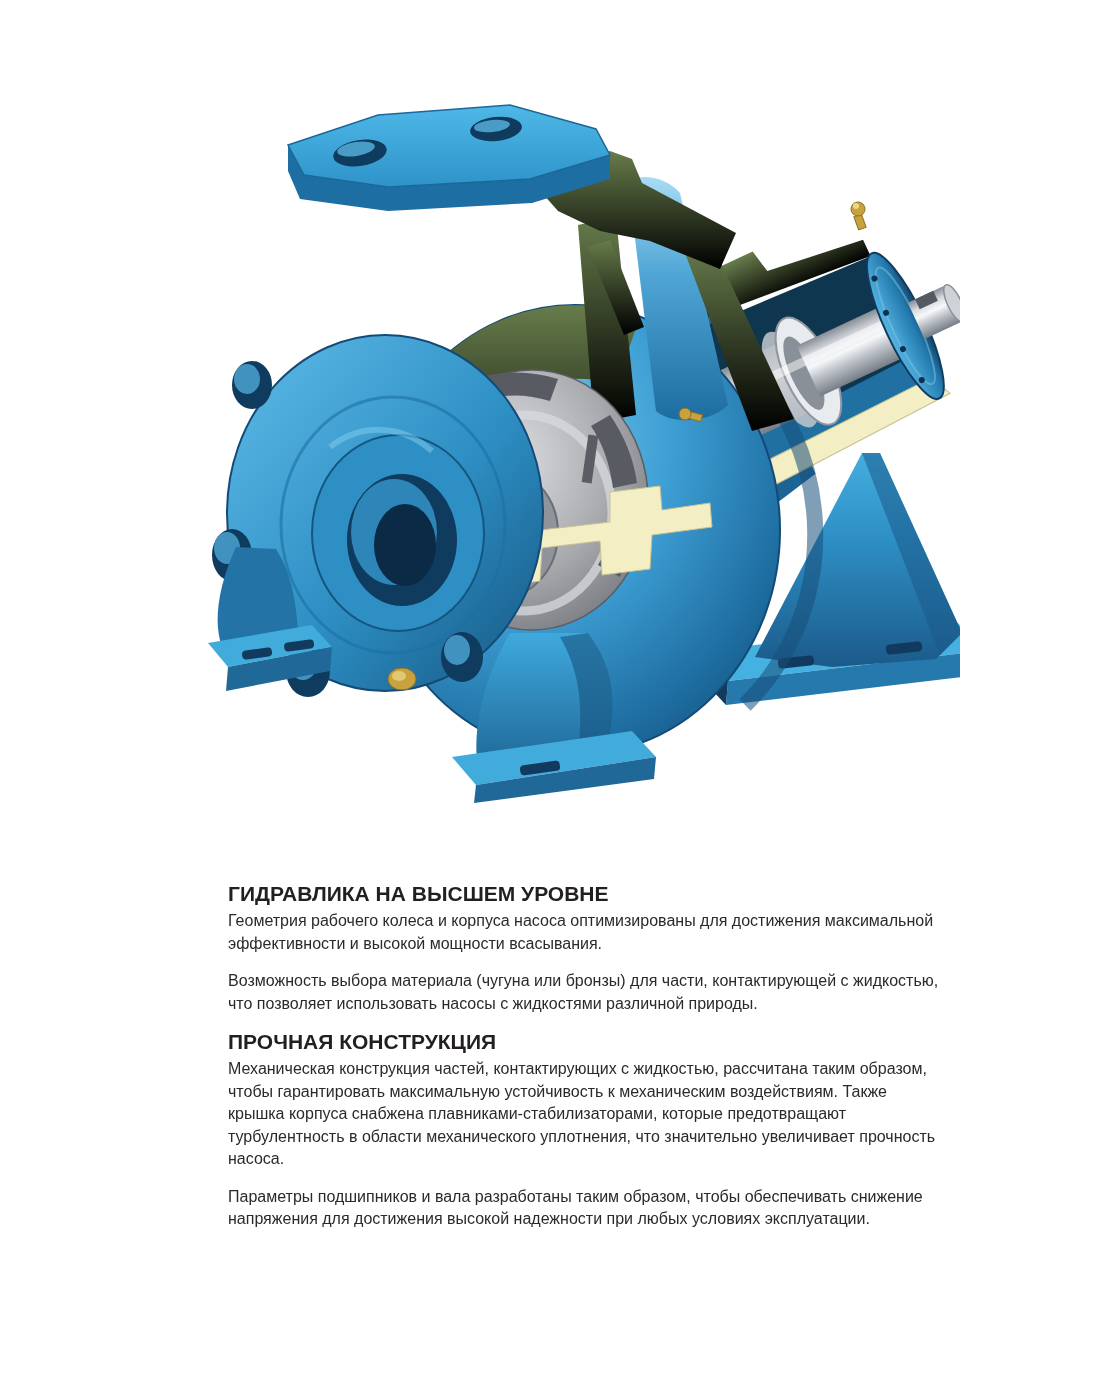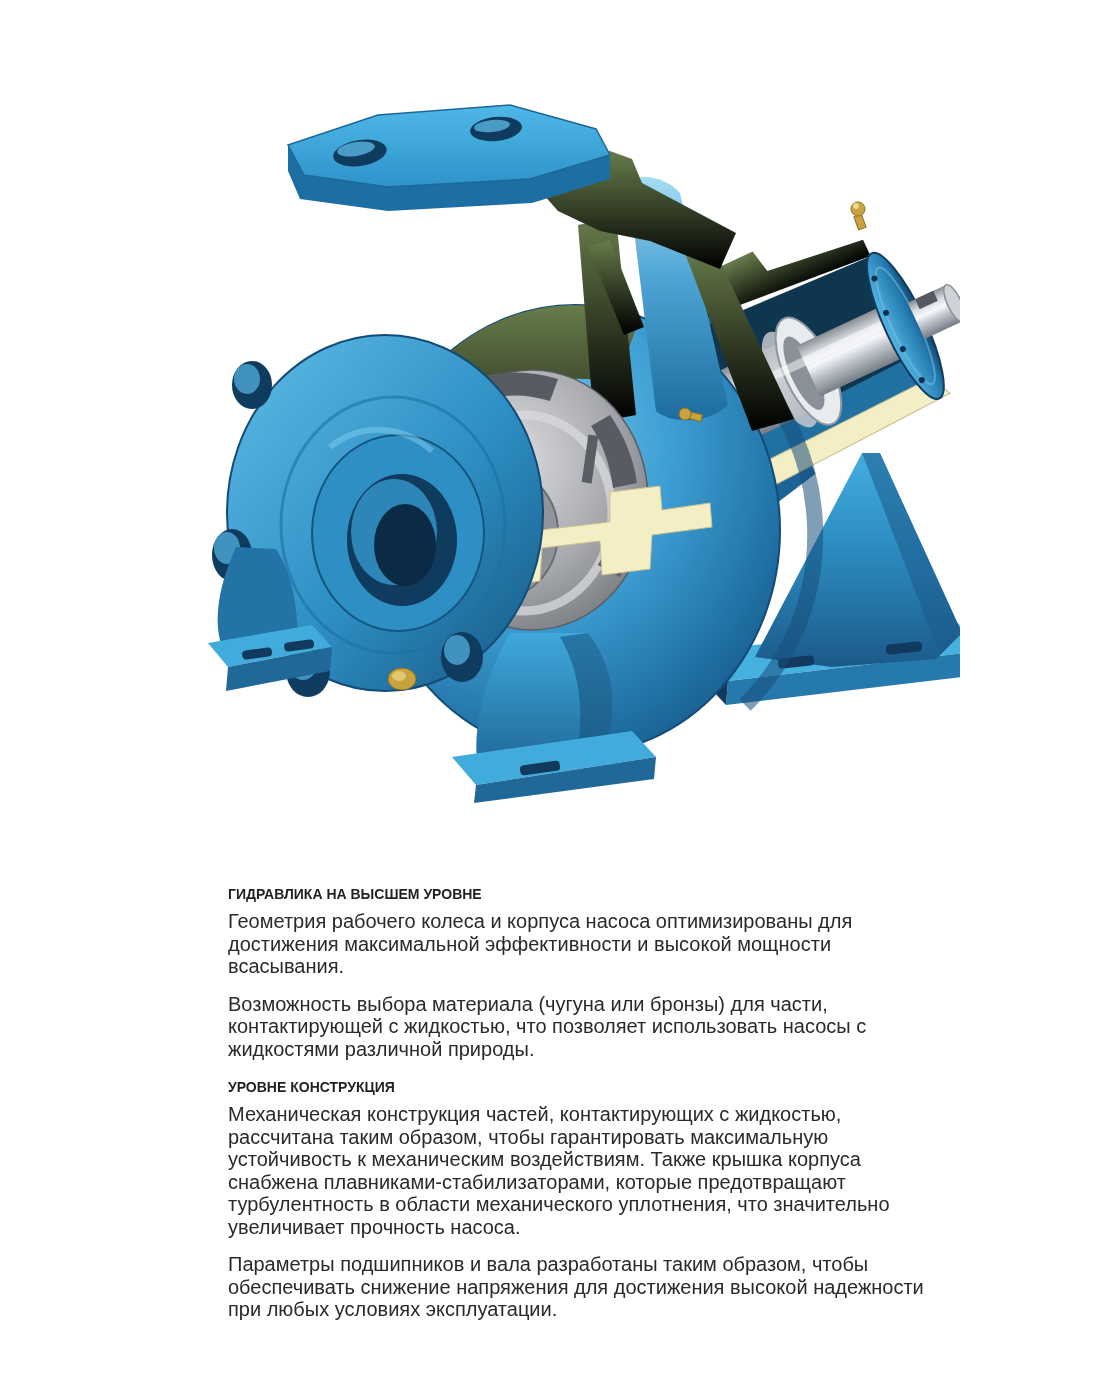--- a/index.html
+++ b/index.html
@@ -4,24 +4,24 @@
 <style>
   html,body { margin:0; padding:0; background:#ffffff; }
   .page {
     position:relative; width:1114px; height:1390px; background:#ffffff;
     font-family:"Liberation Sans", sans-serif; overflow:hidden;
   }
   .figure { position:absolute; left:180px; top:85px; width:780px; height:720px; }
   .text-block { position:absolute; left:228px; top:882px; width:714px; color:#231f20; }
   .text-block section { margin:0 0 15px 0; }
   .text-block h2 {
-    font-size:14px; line-height:24px; font-weight:bold; margin:0 0 4px 0;
+    font-size:21px; line-height:24px; font-weight:bold; margin:0 0 4px 0;
     color:#231f20;
   }
-  .text-block p { font-size:20px; line-height:22.5px; margin:0; color:#2a2a2a; }
+  .text-block p { font-size:16px; line-height:22.5px; margin:0; color:#2a2a2a; }
   .f-cream  { fill: var(--section-cream,  #F3EEC3); stroke:#c9c193; stroke-width:1; }
   .f-brass  { fill: var(--brass,          #C7A23E); stroke:#8F6F22; stroke-width:1; }
   .f-navy   { fill: var(--pump-blue-navy, #123A5E); }
 </style>
 </head>
 <body>
 
 <div class="page">
 
   <div class="figure">
@@ -237,21 +237,21 @@
 
   <div class="text-block">
     <section>
       <h2>ГИДРАВЛИКА НА ВЫСШЕМ УРОВНЕ</h2>
       <p>Геометрия рабочего колеса и корпуса насоса оптимизированы для достижения максимальной эффективности и высокой мощности всасывания.</p>
     </section>
     <section>
       <p>Возможность выбора материала (чугуна или бронзы) для части, контактирующей с жидкостью, что позволяет использовать насосы с жидкостями различной природы.</p>
     </section>
     <section>
-      <h2>УРОВНЕ КОНСТРУКЦИЯ</h2>
+      <h2>ПРОЧНАЯ КОНСТРУКЦИЯ</h2>
       <p>Механическая конструкция частей, контактирующих с жидкостью, рассчитана таким образом, чтобы гарантировать максимальную устойчивость к механическим воздействиям. Также крышка корпуса снабжена плавниками-стабилизаторами, которые предотвращают турбулентность в области механического уплотнения, что значительно увеличивает прочность насоса.</p>
     </section>
     <section>
       <p>Параметры подшипников и вала разработаны таким образом, чтобы обеспечивать снижение напряжения для достижения высокой надежности при любых условиях эксплуатации.</p>
     </section>
   </div>
 
 </div>
 
 </body></html>

